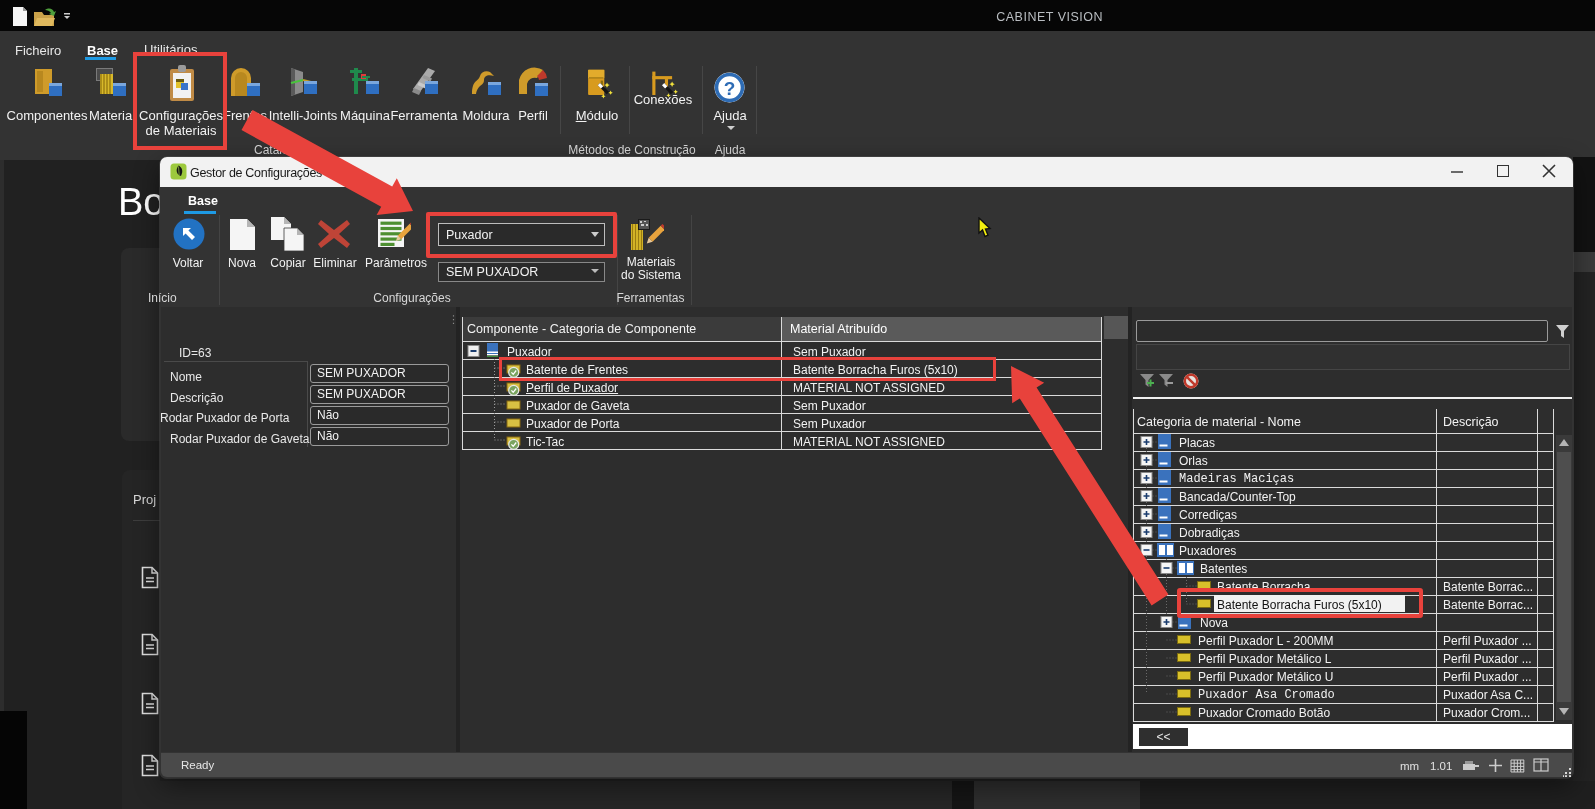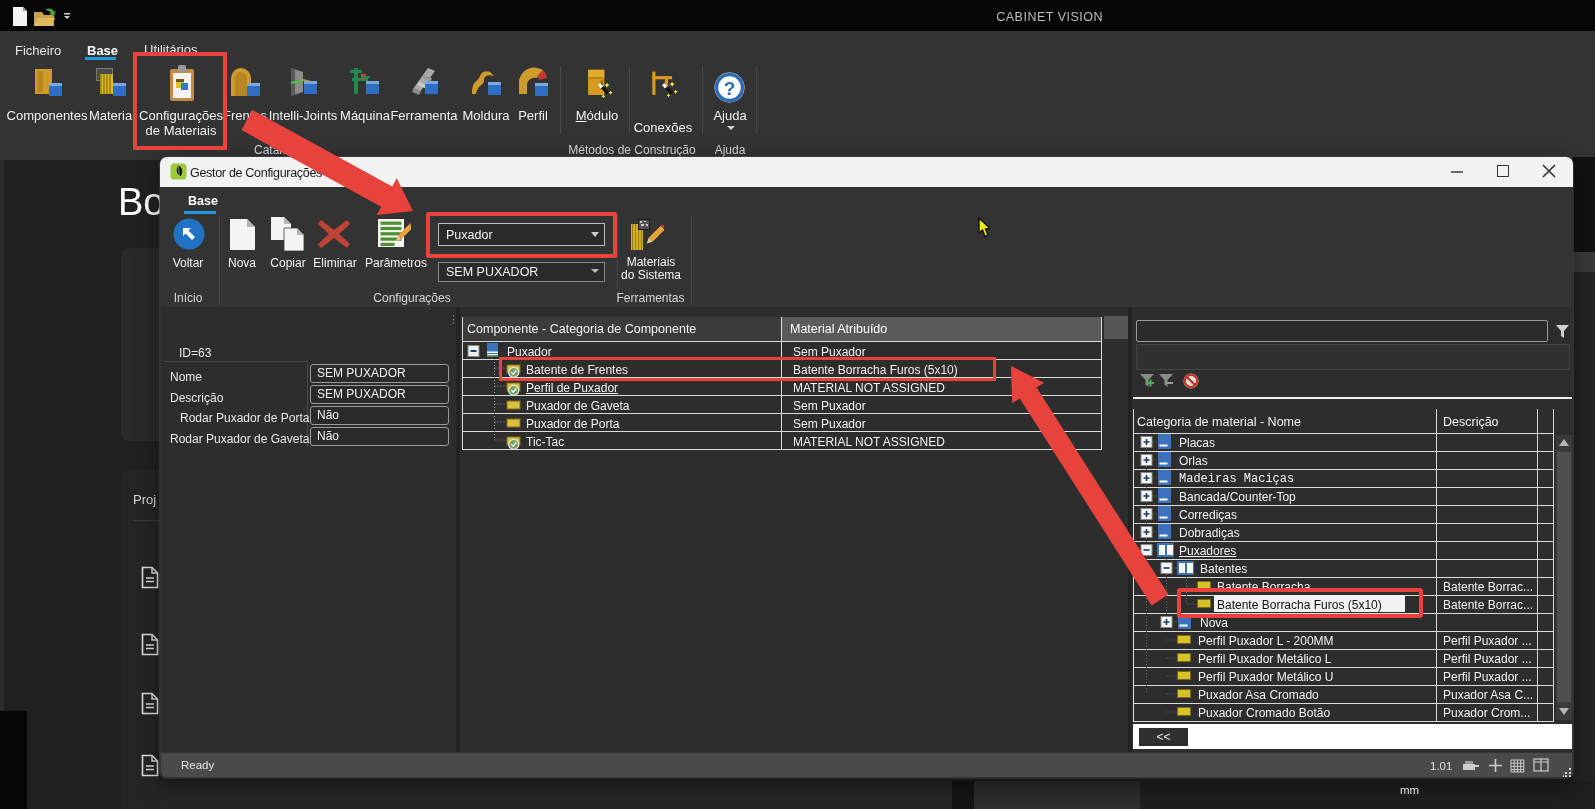--- a/index.html
+++ b/index.html
@@ -42,21 +42,21 @@
     <div class="abs lbl" style="left:-13px;top:108px;width:120px;text-align:center;font-size:13px;">Componentes</div>
     <div class="abs lbl" style="left:52px;top:108px;width:120px;text-align:center;font-size:13px;">Material</div>
     <div class="abs lbl" style="left:121px;top:108px;width:120px;text-align:center;font-size:13px;">Configurações<br>de Materiais</div>
     <div class="abs lbl" style="left:185px;top:108px;width:120px;text-align:center;font-size:13px;">Frentes</div>
     <div class="abs lbl" style="left:243px;top:108px;width:120px;text-align:center;font-size:13px;">Intelli-Joints</div>
     <div class="abs lbl" style="left:305px;top:108px;width:120px;text-align:center;font-size:13px;">Máquina</div>
     <div class="abs lbl" style="left:364px;top:108px;width:120px;text-align:center;font-size:13px;">Ferramenta</div>
     <div class="abs lbl" style="left:426px;top:108px;width:120px;text-align:center;font-size:13px;">Moldura</div>
     <div class="abs lbl" style="left:473px;top:108px;width:120px;text-align:center;font-size:13px;">Perfil</div>
     <div class="abs lbl" style="left:537px;top:108px;width:120px;text-align:center;font-size:13px;"><span style="text-decoration:underline;">M</span>ódulo</div>
-    <div class="abs lbl" style="left:603px;top:120px;width:120px;text-align:center;font-size:13px;">Conexões</div>
+    <div class="abs lbl" style="left:603px;top:92px;width:120px;text-align:center;font-size:13px;">Conexões</div>
     <div class="abs lbl" style="left:670px;top:108px;width:120px;text-align:center;font-size:13px;">Ajuda</div>
     <div class="abs" style="left:727px;top:126px;width:0;height:0;border-left:4px solid transparent;border-right:4px solid transparent;border-top:4px solid #cfcfcf;"></div>
 
     <svg class="abs" style="left:29px;top:66px;" width="36" height="37" viewBox="0 0 36 37">
       <rect x="6" y="3" width="17" height="25" fill="#cf9b2a"></rect>
       <rect x="8" y="5" width="6" height="21" fill="#b8881f"></rect>
       <rect x="20" y="17" width="13" height="13" fill="#2f6fc1"></rect>
       <rect x="20" y="17" width="13" height="3" fill="#7aa7dd"></rect>
     </svg>
     <svg class="abs" style="left:94px;top:66px;" width="36" height="37" viewBox="0 0 36 37">
@@ -268,34 +268,34 @@
           <path d="M23.5 23 h5.5 l-2.75 5.5 z" fill="#e8c89a"></path>
           <rect x="23.5" y="3.5" width="5.5" height="2.5" fill="#c0392b"></rect>
         </g>
       </svg>
       <div class="abs lbl" style="left:446px;top:99px;width:90px;text-align:center;line-height:13px;">Materiais<br>do Sistema</div>
     </div>
 
     <div class="abs" style="left:59px;top:58px;width:1px;height:90px;background:#444;"></div>
     <div class="abs" style="left:457px;top:58px;width:1px;height:90px;background:#444;"></div>
     <div class="abs" style="left:531px;top:58px;width:1px;height:90px;background:#444;"></div>
-    <div class="abs" style="left:-12px;top:134px;width:80px;text-align:center;color:#d8d8d8;font-size:12px;">Início</div>
+    <div class="abs" style="left:-12px;top:134px;width:80px;text-align:left;color:#d8d8d8;font-size:12px;">Início</div>
     <div class="abs" style="left:182px;top:134px;width:140px;text-align:center;color:#d8d8d8;font-size:12px;">Configurações</div>
     <div class="abs" style="left:428px;top:134px;width:125px;text-align:center;color:#d8d8d8;font-size:12px;">Ferramentas</div>
 
     <div class="abs" style="left:1px;top:150px;width:1411px;height:445px;background:#2d2d2d;"></div>
 
     <div id="proppanel">
       <div class="abs" style="left:288px;top:160px;width:3px;height:18px;color:#8a8a8a;font-size:11px;line-height:5px;">⋮</div>
       <div class="abs" style="left:19px;top:189px;color:#e8e8e8;font-size:12px;">ID=63</div>
       <div class="abs" style="left:4px;top:204px;width:143px;height:1px;background:#4a4a4a;"></div>
       <div class="abs" style="left:147px;top:204px;width:1px;height:86px;background:#4a4a4a;"></div>
       <div class="abs" style="left:10px;top:213px;color:#e8e8e8;font-size:12px;">Nome</div>
       <div class="abs" style="left:10px;top:234px;color:#e8e8e8;font-size:12px;">Descrição</div>
-      <div class="abs" style="left:20px;top:254px;color:#e8e8e8;font-size:12px;">Rodar Puxador de Porta</div>
+      <div class="abs" style="left:0;top:254px;color:#e8e8e8;font-size:12px;">Rodar Puxador de Porta</div>
       <div class="abs" style="left:10px;top:275px;color:#e8e8e8;font-size:12px;">Rodar Puxador de Gaveta</div>
       <div class="abs" style="left:150px;top:207px;width:139px;height:19px;background:#2a2a2a;border:1px solid #9a9a9a;border-radius:3px;box-sizing:border-box;color:#f2f2f2;font-size:12px;line-height:17px;padding-left:6px;">SEM PUXADOR</div>
       <div class="abs" style="left:150px;top:228px;width:139px;height:19px;background:#2a2a2a;border:1px solid #9a9a9a;border-radius:3px;box-sizing:border-box;color:#f2f2f2;font-size:12px;line-height:17px;padding-left:6px;">SEM PUXADOR</div>
       <div class="abs" style="left:150px;top:249px;width:139px;height:19px;background:#2a2a2a;border:1px solid #9a9a9a;border-radius:3px;box-sizing:border-box;color:#f2f2f2;font-size:12px;line-height:17px;padding-left:6px;">Não</div>
       <div class="abs" style="left:150px;top:270px;width:139px;height:19px;background:#2a2a2a;border:1px solid #9a9a9a;border-radius:3px;box-sizing:border-box;color:#f2f2f2;font-size:12px;line-height:17px;padding-left:6px;">Não</div>
     </div>
 
     <div id="midgrid">
 
       <div class="abs" style="left:296px;top:150px;width:4px;height:445px;background:#232323;"></div>
@@ -491,30 +491,30 @@
           <rect x="44.5" y="238.5" width="13" height="8" fill="#d8c02a" stroke="#7a6a10"></rect>
           <rect x="44.5" y="256.5" width="13" height="8" fill="#d8c02a" stroke="#7a6a10"></rect>
           <rect x="44.5" y="274.5" width="13" height="8" fill="#d8c02a" stroke="#7a6a10"></rect>
         </svg>
         <div class="abs lbl" style="left:1019px;top:279px;">Placas</div>
         <div class="abs lbl" style="left:1019px;top:297px;">Orlas</div>
         <div class="abs lbl" style="left:1019px;top:315px;font-family:Liberation Mono, monospace;">Madeiras Maciças</div>
         <div class="abs lbl" style="left:1019px;top:333px;">Bancada/Counter-Top</div>
         <div class="abs lbl" style="left:1019px;top:351px;">Corrediças</div>
         <div class="abs lbl" style="left:1019px;top:369px;">Dobradiças</div>
-        <div class="abs lbl" style="left:1019px;top:387px;text-decoration:underline;">Puxadores</div>
+        <div class="abs lbl" style="left:1019px;top:387px;">Puxadores</div>
         <div class="abs lbl" style="left:1040px;top:405px;">Batentes</div>
         <div class="abs lbl" style="left:1057px;top:423px;">Batente Borracha</div>
         <div class="abs" style="left:1054px;top:438px;width:191px;height:17px;background:#f2f2f2;"></div>
         <div class="abs" style="left:1057px;top:441px;color:#111111;font-size:12px;">Batente Borracha Furos (5x10)</div>
         <div class="abs lbl" style="left:1040px;top:459px;">Nova</div>
         <div class="abs lbl" style="left:1038px;top:477px;">Perfil Puxador L - 200MM</div>
         <div class="abs lbl" style="left:1038px;top:495px;">Perfil Puxador Metálico L</div>
         <div class="abs lbl" style="left:1038px;top:513px;">Perfil Puxador Metálico U</div>
-        <div class="abs lbl" style="left:1038px;top:531px;">Puxador Asa Cromado</div>
+        <div class="abs lbl" style="left:1038px;top:531px;font-family:Liberation Mono, monospace;">Puxador Asa Cromado</div>
         <div class="abs lbl" style="left:1038px;top:549px;">Puxador Cromado Botão</div>
         <div class="abs lbl" style="left:1283px;top:423px;">Batente Borrac...</div>
         <div class="abs lbl" style="left:1283px;top:441px;">Batente Borrac...</div>
         <div class="abs lbl" style="left:1283px;top:477px;">Perfil Puxador ...</div>
         <div class="abs lbl" style="left:1283px;top:495px;">Perfil Puxador ...</div>
         <div class="abs lbl" style="left:1283px;top:513px;">Perfil Puxador ...</div>
         <div class="abs lbl" style="left:1283px;top:531px;">Puxador Asa C...</div>
         <div class="abs lbl" style="left:1283px;top:549px;">Puxador Crom...</div>
       </div>
 
@@ -527,21 +527,21 @@
         </svg>
       <div class="abs" style="left:1397px;top:295px;width:14px;height:250px;background:#4e4e4e;"></div>
 
       <div class="abs" style="left:973px;top:567px;width:439px;height:25px;background:#ffffff;"></div>
       <div class="abs" style="left:979px;top:571px;width:49px;height:18px;line-height:18px!important;background:#2f2f2f;color:#e8e8e8;font-size:12px;text-align:center;line-height:17px;">&lt;&lt;</div>
     </div>
 
     <div class="abs" style="left:1px;top:596px;width:1411px;height:24px;background:#4a4a4a;border-radius:0 0 6px 6px;"></div>
     <div class="abs" style="left:9px;top:602px;color:#e6e6e6;font-size:11.5px;padding-left:12px;">Ready</div>
     <div id="statusicons">
-      <div class="abs" style="left:1240px;top:603px;color:#e0e0e0;font-size:11.5px;margin-top:24px;">mm</div>
+      <div class="abs" style="left:1240px;top:603px;color:#e0e0e0;font-size:11.5px;">mm</div>
       <div class="abs" style="left:1270px;top:603px;color:#e0e0e0;font-size:11.5px;">1.01</div>
       <svg class="abs" style="left:1302px;top:603px;" width="18" height="13" viewBox="0 0 18 13">
         <rect x="1" y="4" width="12" height="6" fill="#cccccc"></rect>
         <rect x="3" y="1" width="8" height="3" fill="#999999"></rect>
         <rect x="13" y="5" width="4" height="2" fill="#cccccc"></rect>
       </svg>
       <svg class="abs" style="left:1328px;top:601px;" width="15" height="15" viewBox="0 0 15 15">
         <path d="M7.5 1 V14 M1 7.5 H14" stroke="#cccccc" stroke-width="1.6"></path>
       </svg>
       <svg class="abs" style="left:1350px;top:602px;" width="15" height="14" viewBox="0 0 15 14">

